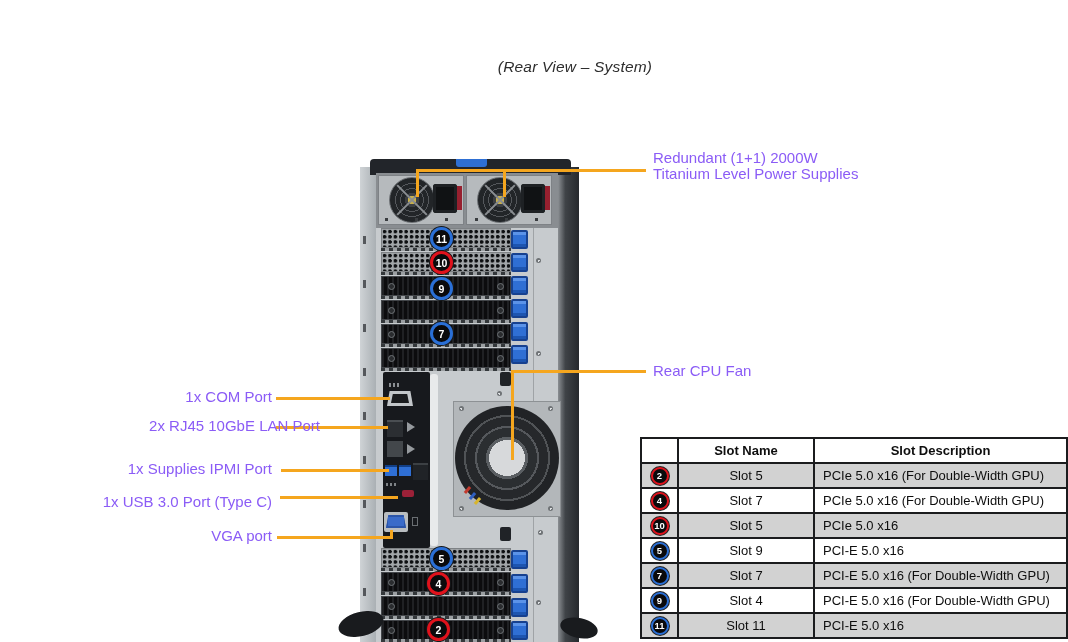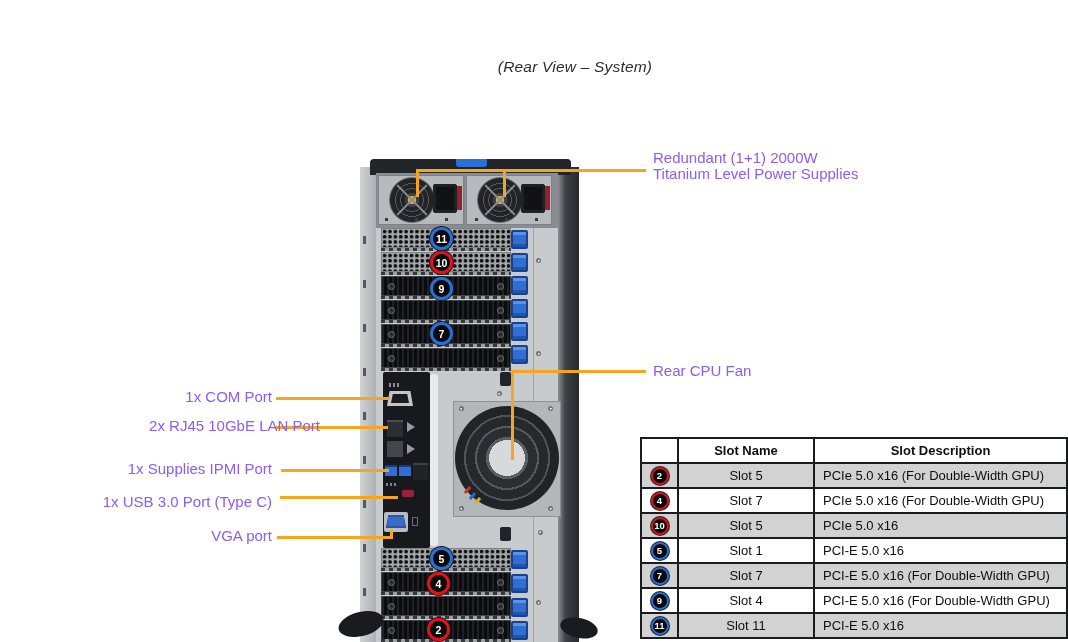--- a/index.html
+++ b/index.html
@@ -222,21 +222,21 @@
       <td class="c">Slot 7</td>
       <td class="l">PCIe 5.0 x16 (For Double-Width GPU)</td>
     </tr>
     <tr data-shaded="true">
       <td class="c"><span class="tbadge" data-color="red">10</span></td>
       <td class="c">Slot 5</td>
       <td class="l">PCIe 5.0 x16</td>
     </tr>
     <tr data-shaded="false">
       <td class="c"><span class="tbadge" data-color="blue">5</span></td>
-      <td class="c">Slot 1</td>
+      <td class="c">Slot 9</td>
       <td class="l">PCI-E 5.0 x16</td>
     </tr>
     <tr data-shaded="true">
       <td class="c"><span class="tbadge" data-color="blue">7</span></td>
       <td class="c">Slot 7</td>
       <td class="l">PCI-E 5.0 x16 (For Double-Width GPU)</td>
     </tr>
     <tr data-shaded="false">
       <td class="c"><span class="tbadge" data-color="blue">9</span></td>
       <td class="c">Slot 4</td>

